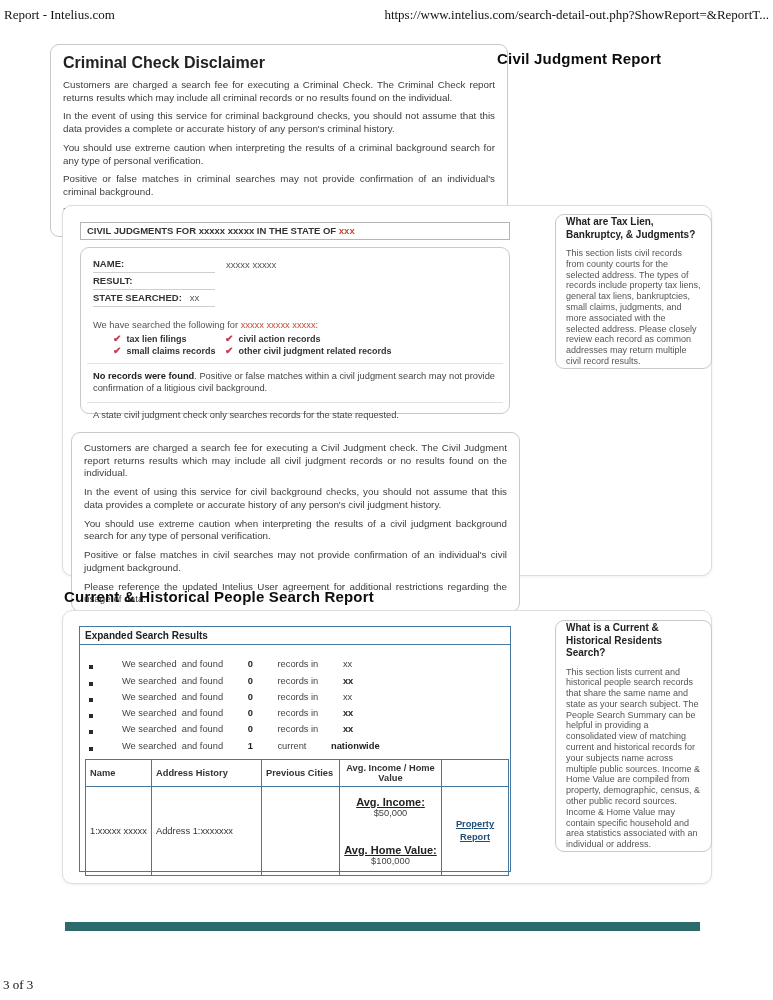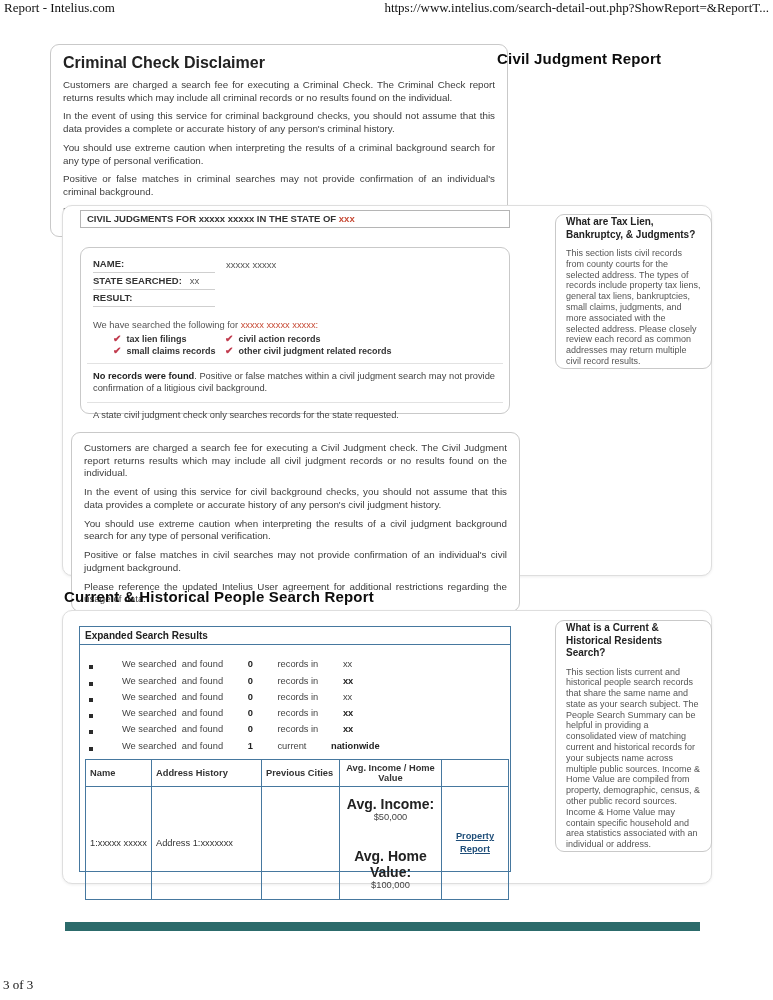--- a/index.html
+++ b/index.html
@@ -4,21 +4,21 @@
 <style>
   * { margin:0; padding:0; box-sizing:border-box; }
   html,body { background:#fff; }
   .page {
     position:relative; width:773px; height:1000px; margin:0 auto;
     background:#fff; overflow:hidden;
     font-family:"Liberation Sans", sans-serif; color:#333;
   }
   
   .print-header {
-    position:absolute; top:0; left:4px; right:4px;
+    position:absolute; top:7px; left:4px; right:4px;
     display:flex; justify-content:space-between;
     font-family:"Liberation Serif", serif; font-size:13px; color:#111;
   }
   .page-num {
     position:absolute; left:3px; top:977px;
     font-family:"Liberation Serif", serif; font-size:13px; color:#111;
   }
   
   .round-box { background:#fff; border:1px solid #c9c9c9; border-radius:9px; }
   .container {
@@ -31,21 +31,21 @@
   
   .criminal-box { position:absolute; left:50px; top:44px; width:458px; padding:9px 12px 6px; }
   .box-title { font-size:16px; font-weight:bold; color:#222; margin-bottom:7px; }
   
   .section-heading { position:absolute; font-size:15px; font-weight:bold; color:#0d0d0d; letter-spacing:0.2px; }
   .h-civil  { left:497px; top:50px; }
   .h-people { left:64px;  top:588px; }
   
   .c1 { top:205px; height:371px; }
   .result-header {
-    position:absolute; left:17px; top:4px; width:430px; height:18px;
+    position:absolute; left:17px; top:16px; width:430px; height:18px;
     border:1px solid #b5b5b5; line-height:16px; padding-left:6px;
     font-size:9.5px; font-weight:bold; color:#333; background:#fff;
   }
   .inner-box { position:absolute; left:17px; top:41px; width:430px; height:167px; padding:10px 12px 6px; }
   .field-row { position:relative; height:17px; font-size:9.5px; }
   .field-label {
     display:inline-block; width:122px; height:15px; border-bottom:1px solid #cfcfcf;
     font-weight:bold; color:#333;
   }
   .field-value-inline { font-weight:normal; color:#555; margin-left:8px; }
@@ -81,21 +81,21 @@
   .b { font-weight:bold; color:#222; }
   
   .results-table { border-collapse:collapse; margin:4px 0 0 5px; table-layout:fixed; }
   .results-table th, .results-table td { border:1px solid #46789f; font-size:9.3px; color:#333; vertical-align:middle; }
   .results-table th { font-weight:bold; text-align:left; padding:3px 4px; height:26px; }
   .results-table th.center { text-align:center; }
   .col-name{width:66px;} .col-addr{width:110px;} .col-prev{width:78px;} .col-inc{width:102px;} .col-link{width:67px;}
   .results-table td { height:87px; padding:3px 4px; }
   .income-cell { text-align:center; }
   .income-group { margin:6px 0; }
-  .income-label { font-weight:bold; color:#222; font-size:14px; }
+  .income-label { font-weight:bold; color:#222; font-size:11px;text-decoration:underline; }
   .income-value { font-size:9.3px; color:#444; }
   .gap14 { height:14px; }
   .link-cell { text-align:center; }
   .report-link {
     color:#1f4e79; font-weight:bold; font-size:9.3px; text-decoration:underline;
     display:inline-block; width:52px; line-height:1.35; cursor:pointer;
   }
   
   .footer-bar { position:absolute; left:65px; top:922px; width:635px; height:9px; background:#2c6b6b; }
 </style>
@@ -123,22 +123,22 @@
   <div class="section-heading h-civil">Civil Judgment Report</div>
 
   <div class="container c1">
     <div class="result-header">
       <span>CIVIL JUDGMENTS FOR xxxxx xxxxx IN THE STATE OF </span><span class="red-text">xxx</span>
     </div>
 
     <div class="round-box inner-box">
       <div id="field-rows">
           <div class="field-row"><span class="field-label">NAME:</span><span class="field-value">xxxxx xxxxx</span></div>
+          <div class="field-row"><span class="field-label">RESULT:</span></div>
           <div class="field-row"><span class="field-label">STATE SEARCHED:<span class="field-value-inline">xx</span></span></div>
-          <div class="field-row"><span class="field-label">RESULT:</span></div>
         </div>
 
       <div class="searched-line">
         <span>We have searched the following for </span><span class="red-text">xxxxx xxxxx xxxxx:</span>
       </div>
 
       <div id="check-grid" class="check-grid">
           <div class="check-item"><span class="check-mark">✔</span><span>tax lien filings</span></div>
           <div class="check-item"><span class="check-mark">✔</span><span>civil action records</span></div>
           <div class="check-item"><span class="check-mark">✔</span><span>small claims records</span></div>

